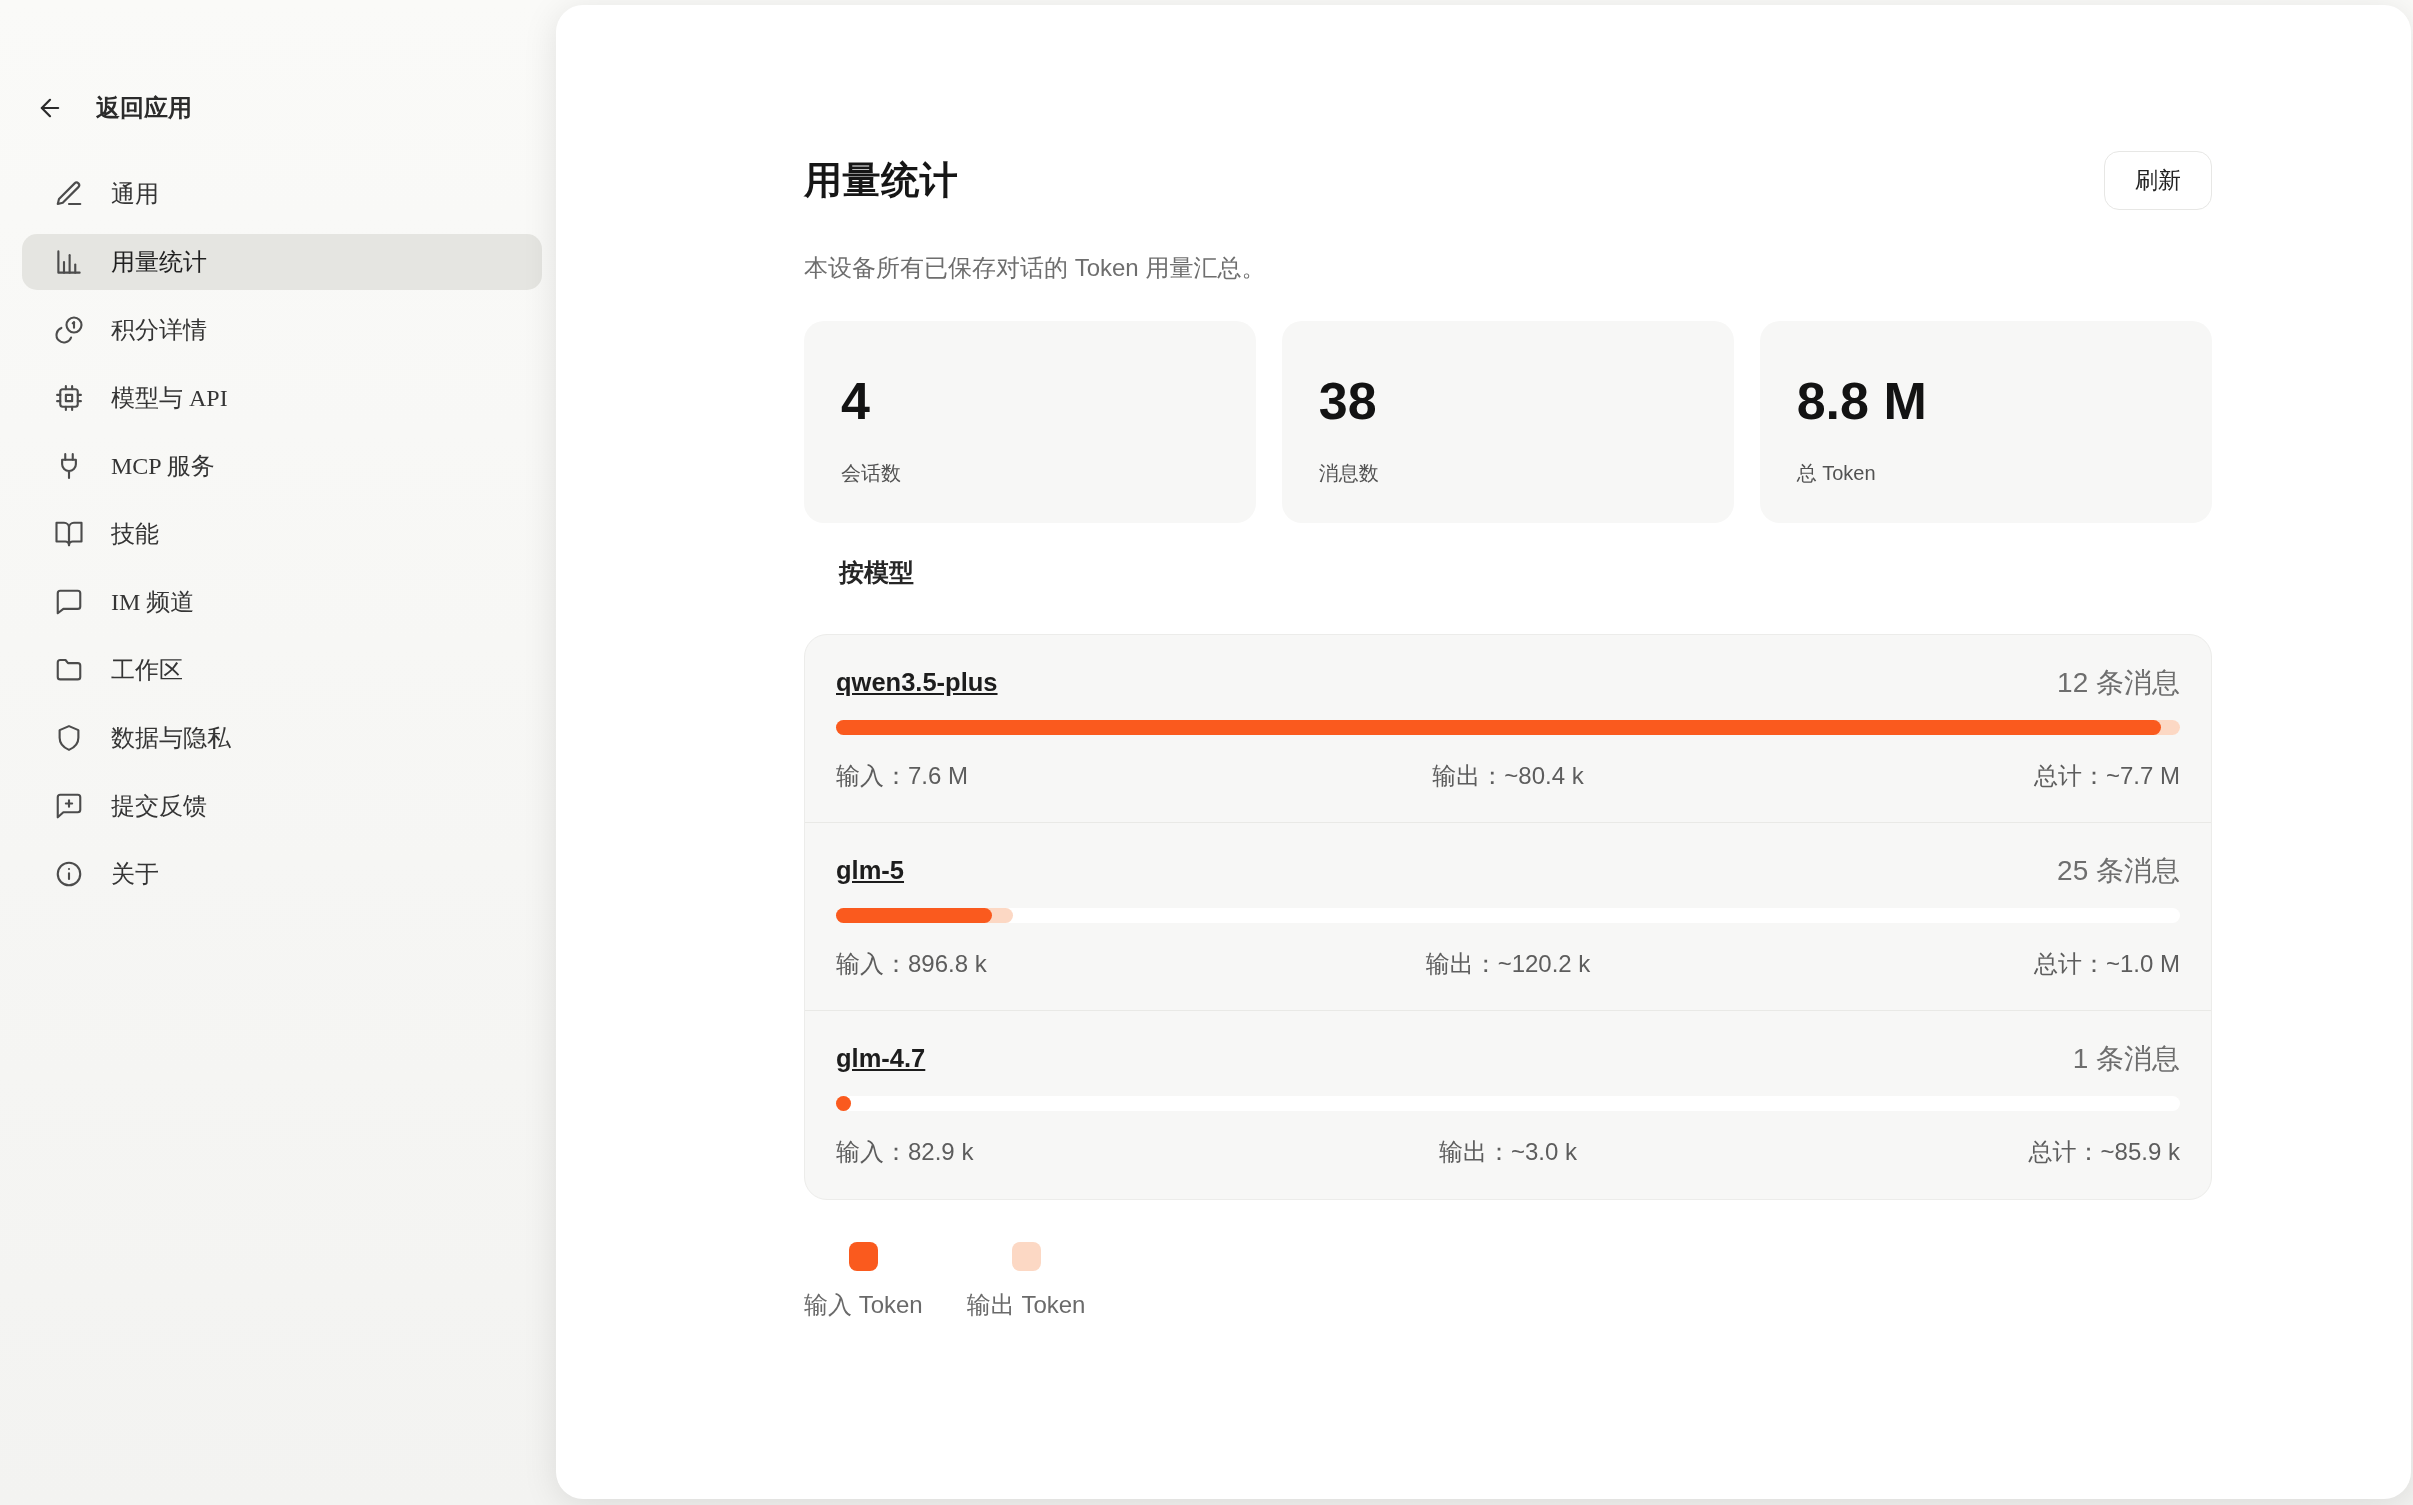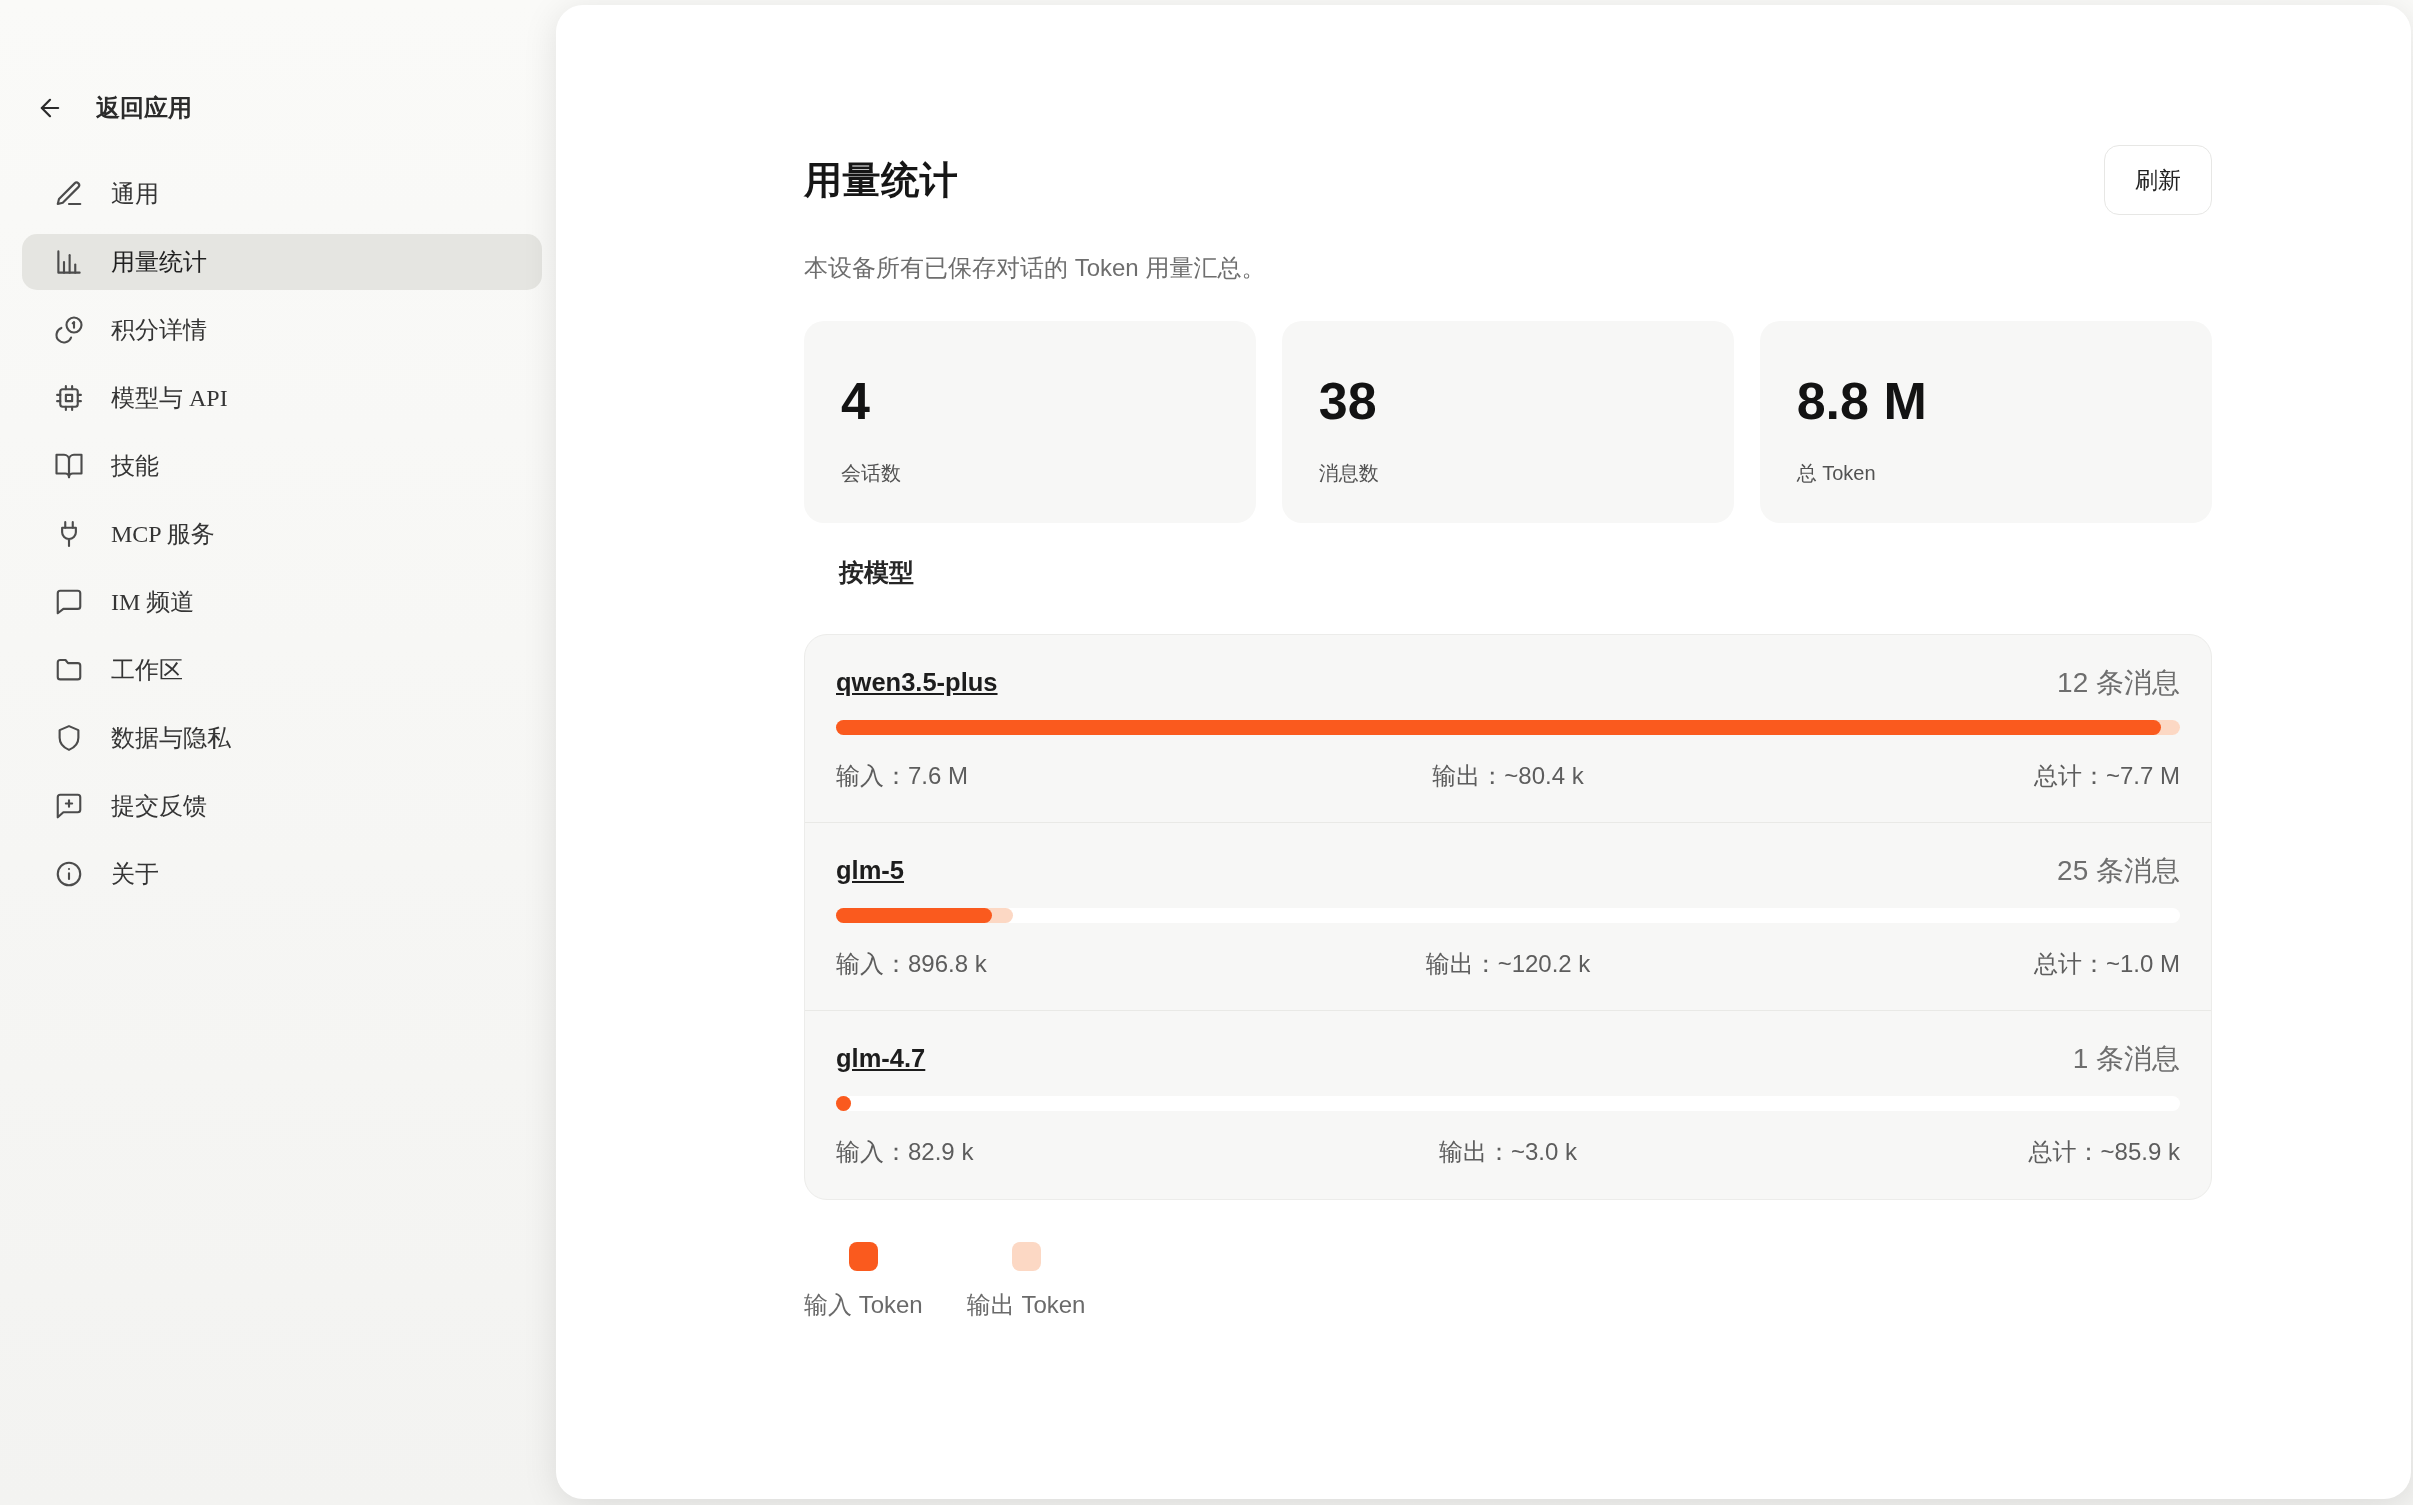--- a/index.html
+++ b/index.html
@@ -40,21 +40,21 @@
   
   .panel{
     position:absolute;left:556px;top:4.6px;right:2.3px;bottom:5.8px;
     background:#ffffff;border-radius:27px;
     box-shadow:0 5.8px 35px rgba(0,0,0,.10);
   }
   .content{position:absolute;left:248px;top:0;width:1408px;}
   .header-row{margin-top:146px;display:flex;justify-content:space-between;align-items:center;height:59px;}
   .page-title{font-size:38px;font-weight:700;letter-spacing:0.6px;color:#161616;}
   .refresh-btn{
-    height:70px;padding:0 30px;background:#fff;
+    height:59px;padding:0 30px;background:#fff;
     border:1.7px solid #e7e7e5;border-radius:15px;
     font-size:23px;color:#222;cursor:pointer;
     font-family:inherit;display:flex;align-items:center;
   }
   .subtitle{margin-top:42px;font-size:24px;color:var(--txt-gray);line-height:32px;}
   
   .stats-row{margin-top:37px;display:flex;gap:25.5px;}
   .stat-card{
     flex:1;height:202px;background:var(--panel-gray);
     border-radius:20px;position:relative;padding:0 37px;
@@ -142,36 +142,36 @@
             <rect x="9.5" y="9.5" width="5" height="5"></rect>
             <path d="M9.5 2.5V5M14.5 2.5V5M9.5 19v2.5M14.5 19v2.5M2.5 9.5H5M2.5 14.5H5M19 9.5h2.5M19 14.5h2.5"></path>
           </svg>
         </span>
     <span class="nav-label">模型与 API</span>
   </div>
 
   <div class="nav-item">
     <span class="icon">
           <svg viewBox="0 0 24 24" fill="none" stroke="currentColor" stroke-width="1.7" stroke-linecap="round" stroke-linejoin="round">
-            <path d="M2 3h6a4 4 0 0 1 4 4v14a3 3 0 0 0-3-3H2z"></path>
-            <path d="M22 3h-6a4 4 0 0 0-4 4v14a3 3 0 0 1 3-3h7z"></path>
-          </svg>
-        </span>
-    <span class="nav-label">技能</span>
-  </div>
-
-  <div class="nav-item">
-    <span class="icon">
-          <svg viewBox="0 0 24 24" fill="none" stroke="currentColor" stroke-width="1.7" stroke-linecap="round" stroke-linejoin="round">
             <path d="M12 21.5V17"></path>
             <path d="M9 2.5V7M15 2.5V7"></path>
             <path d="M6.5 7h11v3.5a5.5 5.5 0 0 1-11 0V7z"></path>
           </svg>
         </span>
     <span class="nav-label">MCP 服务</span>
+  </div>
+
+  <div class="nav-item">
+    <span class="icon">
+          <svg viewBox="0 0 24 24" fill="none" stroke="currentColor" stroke-width="1.7" stroke-linecap="round" stroke-linejoin="round">
+            <path d="M2 3h6a4 4 0 0 1 4 4v14a3 3 0 0 0-3-3H2z"></path>
+            <path d="M22 3h-6a4 4 0 0 0-4 4v14a3 3 0 0 1 3-3h7z"></path>
+          </svg>
+        </span>
+    <span class="nav-label">技能</span>
   </div>
 
   <div class="nav-item">
     <span class="icon">
           <svg viewBox="0 0 24 24" fill="none" stroke="currentColor" stroke-width="1.7" stroke-linecap="round" stroke-linejoin="round">
             <path d="M21 15.5a2 2 0 0 1-2 2H7.5L3 21V5a2 2 0 0 1 2-2h14a2 2 0 0 1 2 2z"></path>
           </svg>
         </span>
     <span class="nav-label">IM 频道</span>
   </div>

